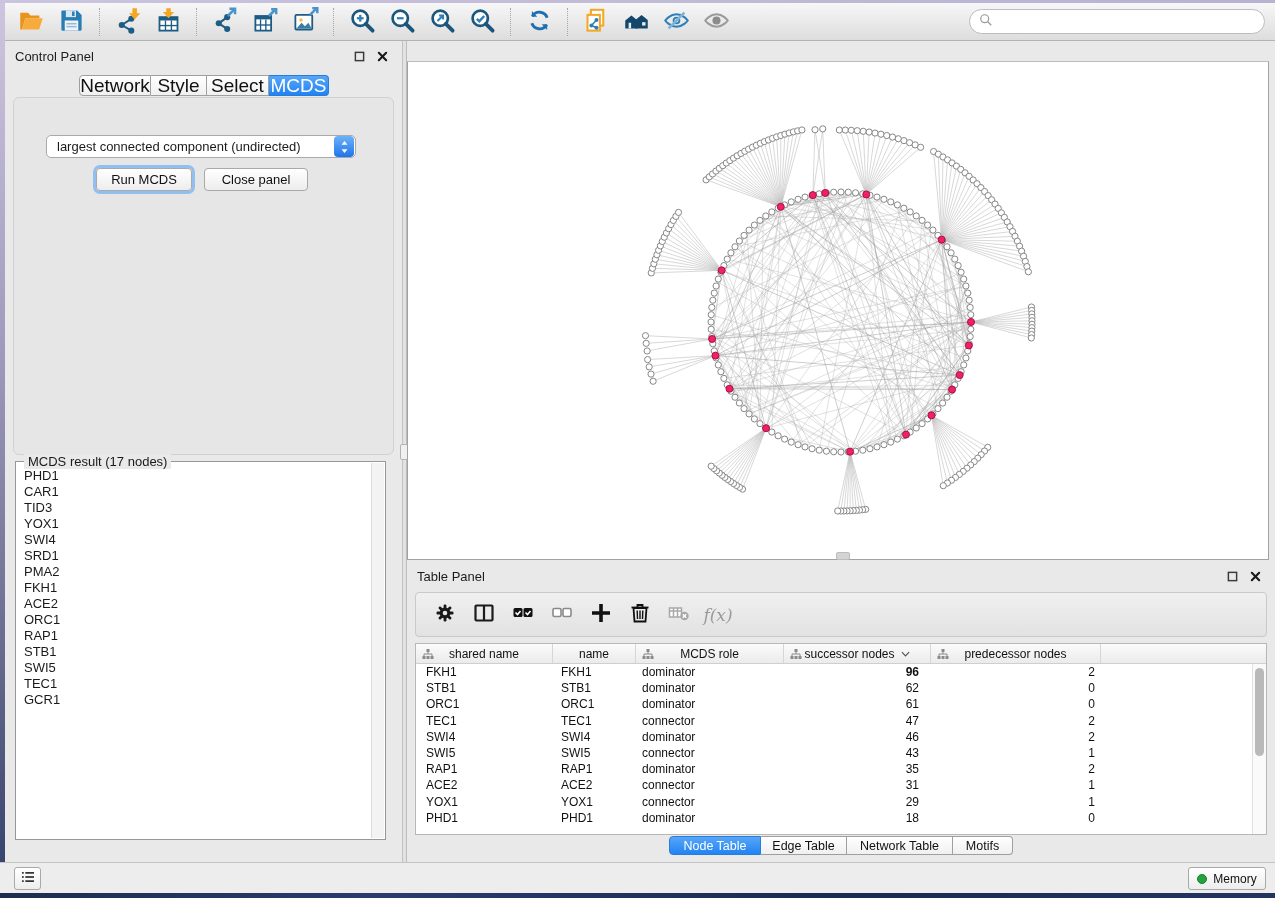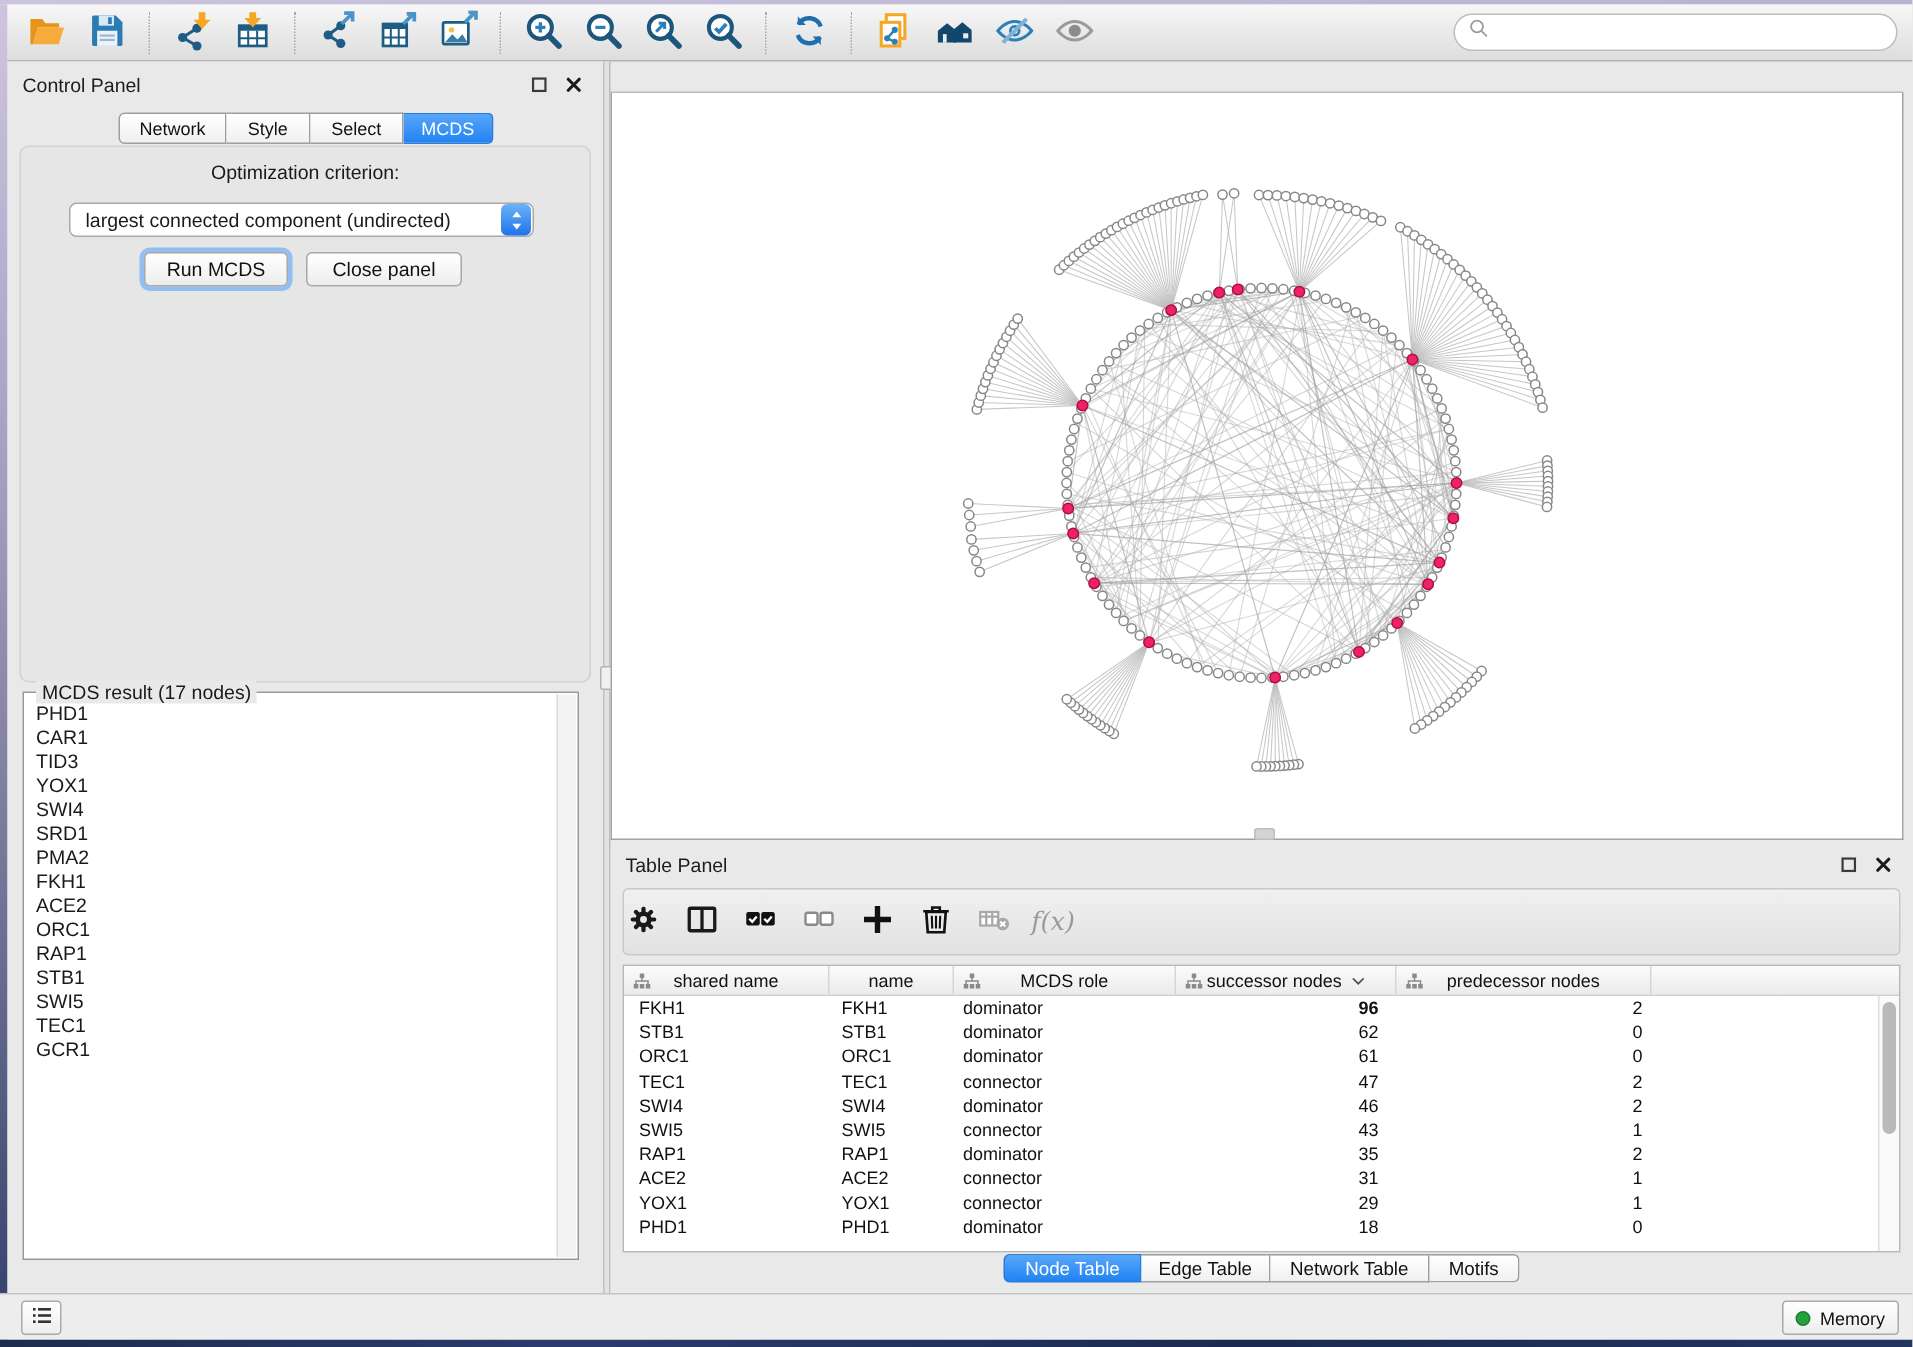--- a/index.html
+++ b/index.html
@@ -14,21 +14,21 @@
   .tb-btn{width:40px;height:32px;display:flex;align-items:center;justify-content:center;background:none;border:none;cursor:default}
   .tb-btn svg{width:27px;height:27px}
   .tb-sep{width:0;height:28px;border-left:1px dotted #a6a6a6;margin:0 8px}
   #search-box{margin-left:auto;width:296px;height:25px;background:#fff;border:1px solid #bdbdbd;border-radius:13px;display:flex;align-items:center;padding:0 9px;gap:6px}
   #search-input{border:none;outline:none;flex:1;font-size:13px;background:transparent;font-family:inherit}
 
   
   .panel-title{font-size:13px;color:#1c1c1c}
   .wm-btns{position:absolute;display:flex;gap:10px;align-items:center}
   .wm-btn{width:13px;height:13px;display:flex;align-items:center;justify-content:center}
-  .seg{height:21px;border:1px solid #9f9f9f;border-left:none;background:linear-gradient(#ffffff,#f0f0f0);font-size:12px;display:flex;align-items:center;justify-content:center;color:#111;white-space:nowrap}
+  .seg{height:21px;border:1px solid #9f9f9f;border-left:none;background:linear-gradient(#ffffff,#f0f0f0);font-size:19px;display:flex;align-items:center;justify-content:center;color:#111;white-space:nowrap}
   .seg:first-child{border-left:1px solid #9f9f9f;border-radius:4px 0 0 4px}
   .seg:last-child{border-radius:0 4px 4px 0}
   .seg.active{background:linear-gradient(#57a6f8,#2283f3);color:#fff;border-color:#2a7cd9}
 
   
   #control-panel{position:absolute;left:5px;top:41px;width:397px;height:821px;background:#e9e9e9}
   #ctrl-title{position:absolute;left:10px;top:8px}
   #ctrl-wm{right:13px;top:9px}
   #ctrl-tabs{position:absolute;left:74px;top:34px;display:flex}
   #ctrl-box{position:absolute;left:8px;top:56px;width:381px;height:358px;background:#e6e6e6;border:1px solid #d1d1d1;border-radius:6px}
@@ -55,21 +55,21 @@
   .traffic{position:absolute;left:11px;top:3px;display:flex;gap:7px}
   .light{width:11px;height:11px;border-radius:50%;border:1px solid rgba(0,0,0,.18)}
   #net-title{width:100%;text-align:center;font-size:12px;font-weight:700;color:#2d2d2d}
   #net-content{position:absolute;left:0;top:17px;width:862px;height:498px;background:#fff;border:1px solid #a2a2a2;border-top:none}
   #net-svg{display:block}
 
   
   #table-panel{position:absolute;left:407px;top:565px;width:868px;height:297px;background:#e9e9e9}
   #tp-title{position:absolute;left:10px;top:4px}
   #tp-wm{right:13px;top:5px}
-  #tp-toolbar{position:absolute;left:8px;top:27px;width:852px;height:45px;background:linear-gradient(#f0f0f0,#e2e2e2);border:1px solid #c9c9c9;border-radius:4px;display:flex;align-items:center;gap:13px}
+  #tp-toolbar{position:absolute;left:8px;top:27px;width:852px;height:45px;background:linear-gradient(#f0f0f0,#e2e2e2);border:1px solid #c9c9c9;border-radius:4px;display:flex;align-items:center;padding-left:16px;gap:13px}
   .tpt-btn{width:26px;height:30px;display:flex;align-items:center;justify-content:center;background:none;border:none}
   .tpt-btn svg{width:24px;height:24px}
   .tpt-btn .fx{font-family:"DejaVu Serif","Liberation Serif",serif;font-style:italic;font-size:17px;color:#9a9a9a}
   #tp-table{position:absolute;left:8px;top:78px;width:852px;height:192px;background:#fff;border:1px solid #b7b7b7}
   #tp-head{position:absolute;left:0;top:0;right:0;height:20px;display:flex;background:linear-gradient(#fbfbfb,#ebebeb);border-bottom:1px solid #cfcfcf}
   .th{position:relative;border-right:1px solid #d6d6d6;font-size:12px;display:flex;align-items:center;justify-content:center;color:#111;flex:none}
   .th .hier{position:absolute;left:6px;top:4px;display:flex}
   .th .sort{margin-left:6px;display:flex}
   .th-filler{flex:1;border-right:none}
   #tp-rows{position:absolute;left:0;top:20px;right:14px;bottom:0;overflow:hidden}
@@ -272,21 +272,20 @@
         </svg>
       </span>
   </div>
   <div id="ctrl-tabs">
       <div class="seg" style="width: 72px;">Network</div>
       <div class="seg" style="width: 56px;">Style</div>
       <div class="seg" style="width: 62px;">Select</div>
       <div class="seg active" style="width: 60px;">MCDS</div>
     </div>
   <div id="ctrl-box"></div>
-  <div id="opt-label">Optimization criterion:</div>
   <div id="criterion">
     <span class="val">largest connected component (undirected)</span>
     <span class="stepper">
       <svg viewBox="0 0 10 16" width="9" height="14">
           <path d="M5 1.2l3.4 4.3H1.6z" fill="#fff"></path>
           <path d="M5 14.8l3.4-4.3H1.6z" fill="#fff"></path>
         </svg>
     </span>
   </div>
   <button class="btn" id="run-btn">Run MCDS</button>

